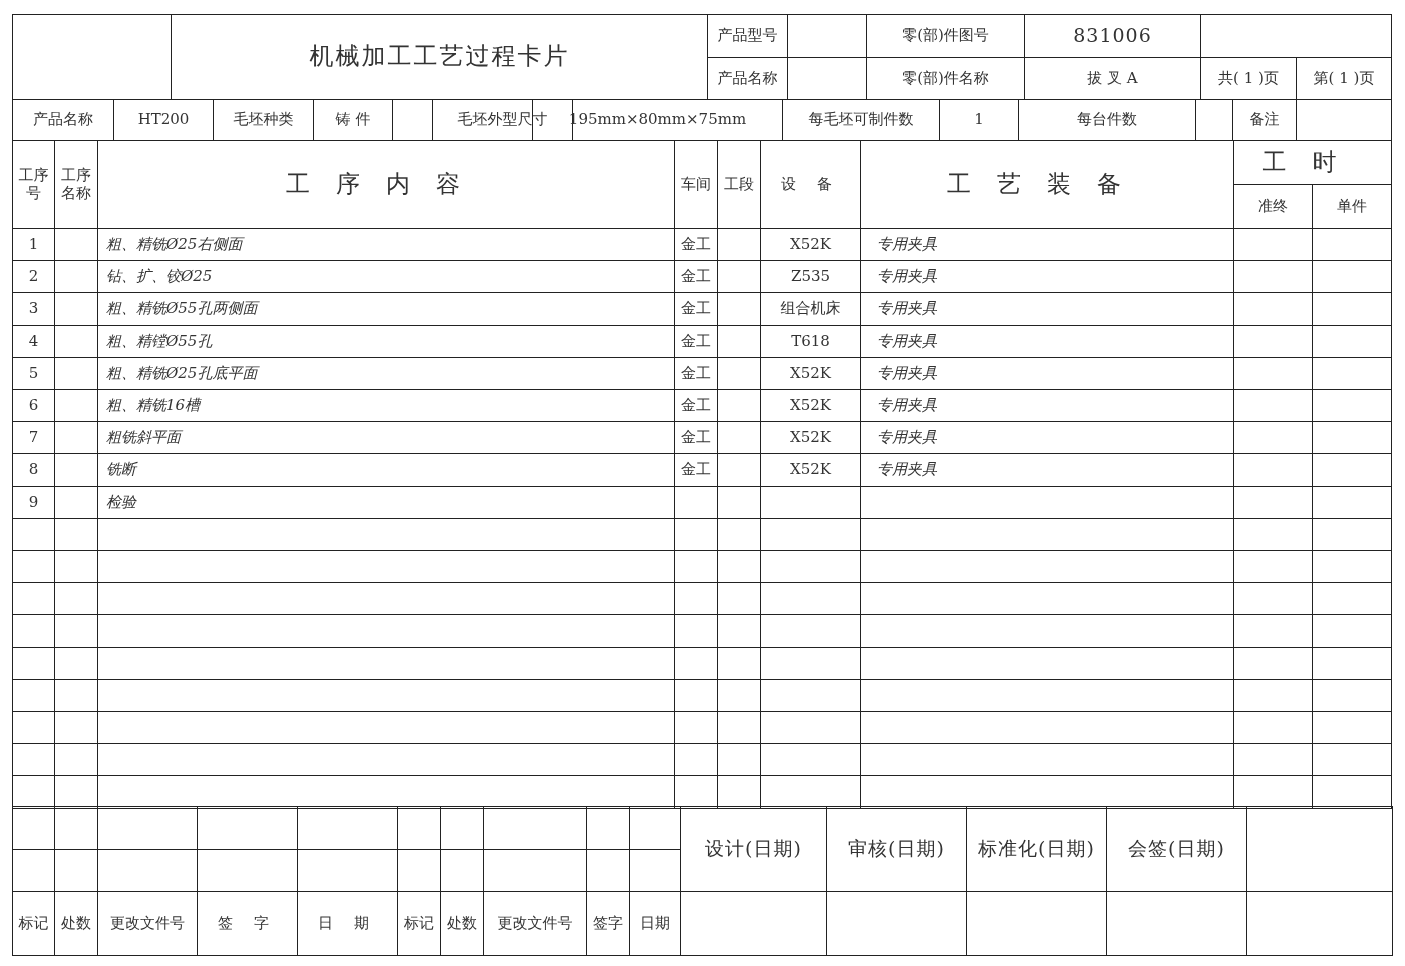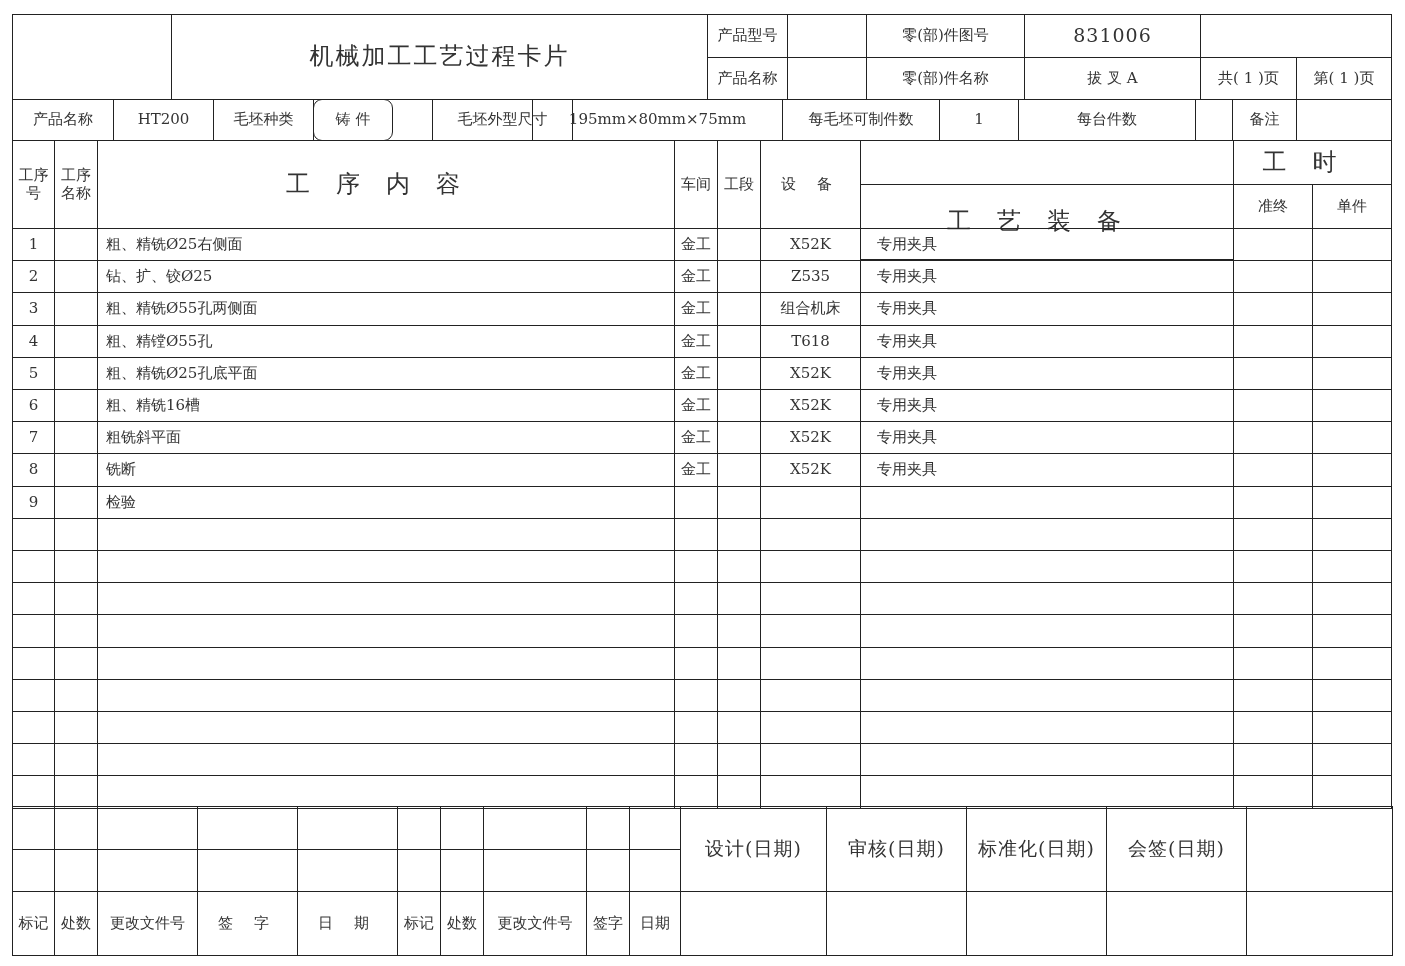--- a/index.html
+++ b/index.html
@@ -1,21 +1,21 @@
 <!DOCTYPE html>
 <html><head>
 <meta charset="utf-8">
 <style>
   html, body { margin:0; padding:0; background:#ffffff; }
   body { width:1405px; height:966px; position:relative; overflow:hidden;
          font-family:"DejaVu Serif","Liberation Serif",serif; color:#333; }
   .c { position:absolute; box-sizing:border-box; border:1px solid #222;
        display:flex; align-items:center; justify-content:center;
        font-size:15px; line-height:1.15; text-align:center; overflow:hidden; white-space:nowrap; }
-  .l { justify-content:flex-start; padding-left:8px; }
+  .l { justify-content:flex-start; padding-left:8px;font-style:italic; }
   .big { font-size:24px; letter-spacing:2px; }
   .xl { font-size:24px; letter-spacing:26px; }
   .md { font-size:19px; letter-spacing:1px; }
   .sm { font-size:15px; }
   .wrap { white-space:normal; }
   .sp { letter-spacing:8px;text-align:right; }
 </style>
 </head>
 <body>
 
@@ -30,37 +30,37 @@
 <div class="c sm" style="left:707px;top:57px;width:81px;height:43px;">产品名称</div>
 <div class="c" style="left:787px;top:57px;width:80px;height:43px;"></div>
 <div class="c sm" style="left:866px;top:57px;width:159px;height:43px;">零(部)件名称</div>
 <div class="c sm" style="left:1024px;top:57px;width:177px;height:43px;">拔 叉 A</div>
 <div class="c sm" style="left:1200px;top:57px;width:97px;height:43px;">共( 1 )页</div>
 <div class="c sm" style="left:1296px;top:57px;width:96px;height:43px;">第( 1 )页</div>
 
 <div class="c sm" style="left:12px;top:99px;width:102px;height:42px;">产品名称</div>
 <div class="c sm" style="left:113px;top:99px;width:101px;height:42px;">HT200</div>
 <div class="c sm" style="left:213px;top:99px;width:101px;height:42px;">毛坯种类</div>
-<div class="c sm" style="left:313px;top:99px;width:80px;height:42px;border-radius:9px;">铸 件</div>
+<div class="c sm" style="left:313px;top:99px;width:80px;height:42px;">铸 件</div>
 <div class="c sm" style="left:392px;top:99px;width:141px;height:42px;margin-left:40px;">毛坯外型尺寸</div>
 <div class="c sm" style="left:532px;top:99px;width:251px;height:42px;">195mm×80mm×75mm</div>
 <div class="c sm" style="left:782px;top:99px;width:158px;height:42px;">每毛坯可制件数</div>
 <div class="c sm" style="left:939px;top:99px;width:80px;height:42px;">1</div>
 <div class="c sm" style="left:1018px;top:99px;width:178px;height:42px;">每台件数</div>
 <div class="c sm" style="left:1195px;top:99px;width:38px;height:42px;"></div>
 <div class="c sm" style="left:1232px;top:99px;width:65px;height:42px;">备注</div>
 <div class="c sm" style="left:1296px;top:99px;width:96px;height:42px;"></div>
 
 <div class="c sm wrap" style="left:12px;top:140px;width:43px;height:89px;padding:0 4px;">工序号</div>
 <div class="c sm wrap" style="left:54px;top:140px;width:44px;height:89px;padding:0 4px;">工序名称</div>
 <div class="c xl" style="left:97px;top:140px;width:578px;height:89px;">工序内容</div>
 <div class="c sm" style="left:674px;top:140px;width:44px;height:89px;">车间</div>
 <div class="c sm" style="left:717px;top:140px;width:44px;height:89px;">工段</div>
 <div class="c sm sp" style="left:760px;top:140px;width:101px;height:89px;">设 备</div>
-<div class="c xl" style="left:860px;top:140px;width:374px;height:76px;margin-top:44px;">工艺装备</div>
+<div class="c xl" style="left:860px;top:140px;width:374px;height:89px;">工艺装备</div>
 <div class="c xl" style="left:1233px;top:140px;width:159px;height:45px;">工时</div>
 <div class="c sm" style="left:1233px;top:184px;width:80px;height:45px;">准终</div>
 <div class="c sm" style="left:1312px;top:184px;width:80px;height:45px;">单件</div>
 
 <div id="rows">
     <div>
       <div class="c" style="left: 12px; top: 228px; width: 43px; height: 33px;">1</div>
       <div class="c" style="left: 54px; top: 228px; width: 44px; height: 33px;"></div>
       <div class="c l" style="left: 97px; top: 228px; width: 578px; height: 33px;">粗、精铣Ø25右侧面</div>
       <div class="c" style="left: 674px; top: 228px; width: 44px; height: 33px;">金工</div>

